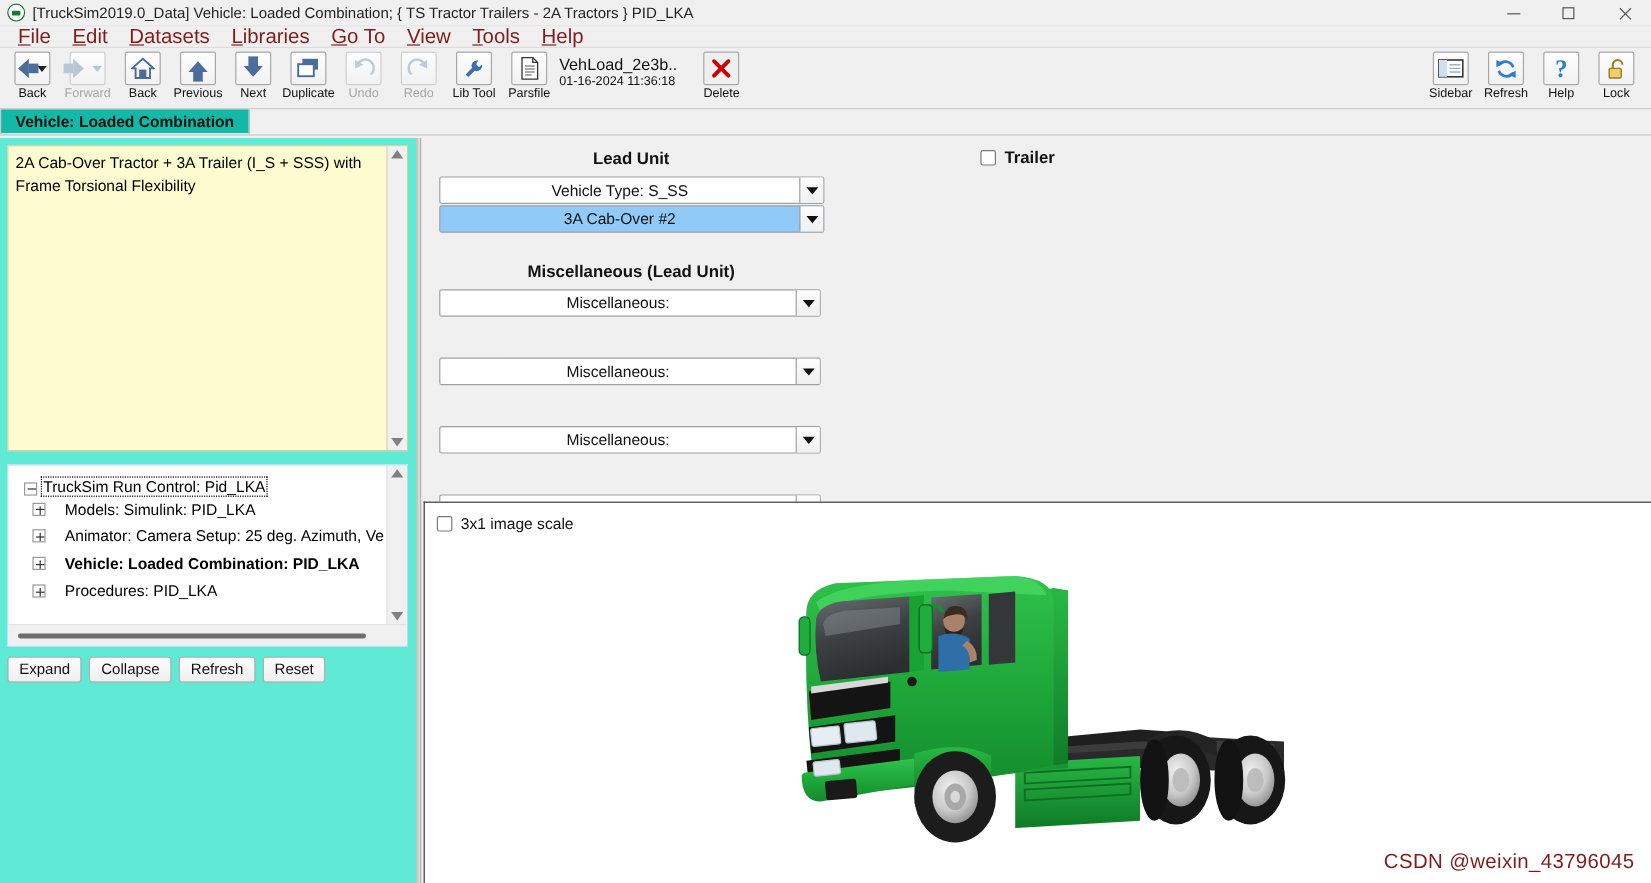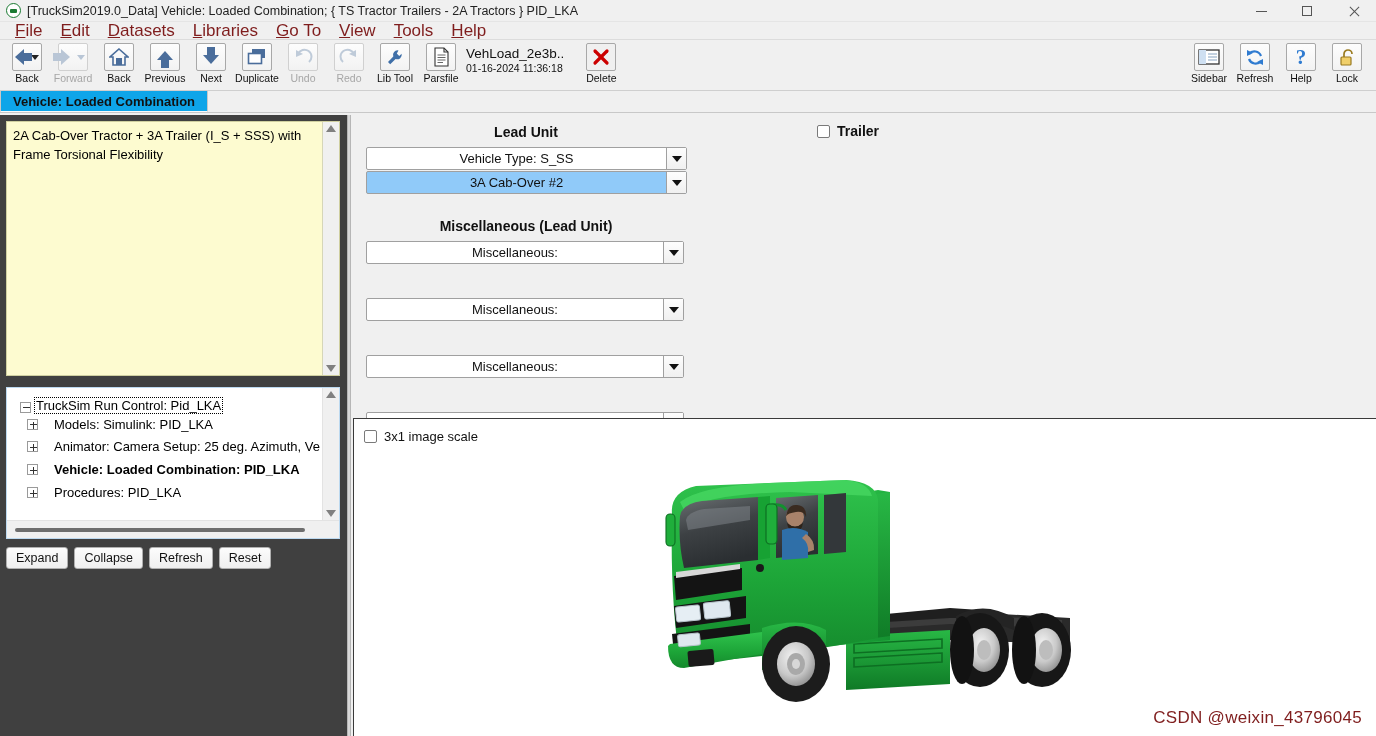--- a/index.html
+++ b/index.html
@@ -95,30 +95,30 @@
 
   .parsfile-info { display:flex; flex-direction:column; justify-content:center; margin-left:2px; padding-top:6px;}
   .pf-name { font-size:13.5px; color:#111; line-height:1.15; }
   .pf-date { font-size:10.5px; color:#111; line-height:1.15; }
 
   .tb-right { position:absolute; right:6px; top:0; display:flex; }
 
   
   .tabstrip { height:22px; background:#f0f0f0; border-bottom:1px solid #c8c8c8; display:flex; align-items:flex-end; }
   .tab-active {
-    background:#0ea5e9; border:1px solid #c8c8c8; border-bottom:1px solid #fafafa;
+    background:#14b8a6; border:1px solid #c8c8c8; border-bottom:1px solid #fafafa;
     height:22px; padding:4px 12px; display:flex; align-items:center;
     font-weight:bold; font-size:13px; color:#111;
   }
 
   
   .main { position:absolute; top:115px; left:0; right:0; bottom:0; }
 
   
-  .left-pane { position:absolute; left:0; top:0; width:347px; bottom:0; background:#404040; }
+  .left-pane { position:absolute; left:0; top:0; width:347px; bottom:0; background:#5eead4; }
 
   .desc-box {
     position:absolute; left:6px; top:6px; width:334px; height:255px;
     background:#fdfbd0; border:1px solid #cfcfa0;
     display:flex;
   }
   .desc-text {
     flex:1; padding:5px 6px; font-size:13px; line-height:1.45; color:#000;
     overflow:hidden;
   }

